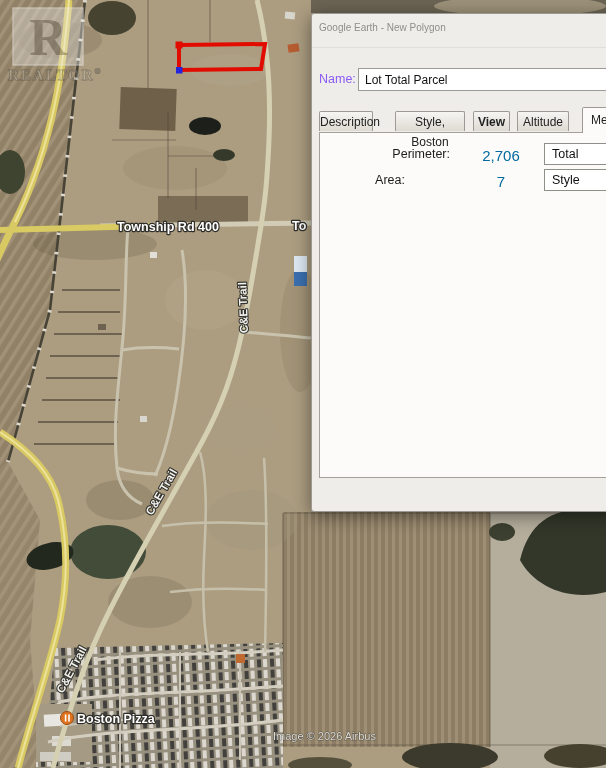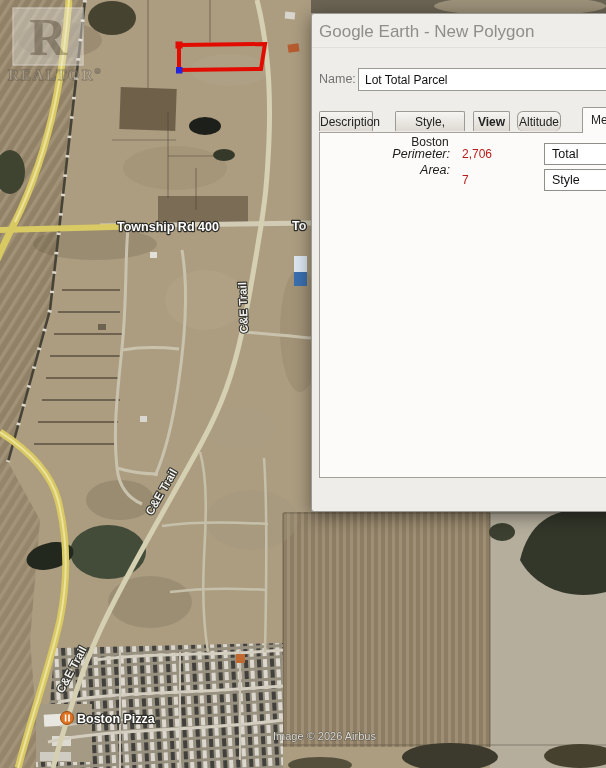--- a/index.html
+++ b/index.html
@@ -17,34 +17,34 @@
   .wmtext{font:bold 15px "Liberation Serif",serif;letter-spacing:2px;
       fill:rgba(245,243,238,.30);stroke:rgba(60,56,46,.75);stroke-width:.9px;paint-order:stroke;}
   .wmletter{font:bold 52px "Liberation Serif",serif;fill:rgba(72,64,50,.55);}
 
   
   .dialog{position:absolute;left:311px;top:13px;width:340px;height:497px;
           background:#efede9;border:1px solid rgba(110,106,100,.65);border-radius:3px;
           box-shadow:0 4px 18px rgba(0,0,0,.45);}
   .titlebar{position:absolute;left:0;top:0;width:100%;height:33px;
             border-bottom:1px solid rgba(0,0,0,.06);}
-  .titlebar span{position:absolute;left:7px;top:8px;font-size:17px;color:#8e8e8a;}
-  .name-label{position:absolute;left:7px;top:58px;font-size:12.5px;color:#737373;}
+  .titlebar span{position:absolute;left:7px;top:8px;font-size:10px;color:#8e8e8a;}
+  .name-label{position:absolute;left:7px;top:58px;font-size:12.5px;color:#8b5cf6;}
   .name-input{position:absolute;left:46px;top:54px;width:284px;height:19px;
               border:1px solid #9b9b96;background:#fff;font:12px "Liberation Sans",sans-serif;
               color:#111;padding:1px 6px;outline:none;}
   .tab{position:absolute;top:97px;height:20px;box-sizing:border-box;
        background:linear-gradient(#f6f5f2,#dedad3);border:1px solid #9d9a93;border-bottom:none;
        border-radius:2px 2px 0 0;text-align:center;font-size:12px;color:#222;
        line-height:20px;z-index:2;}
   .tab.active{top:93px;height:26px;background:#fcfbf9;line-height:24px;z-index:4;}
   .panel{position:absolute;left:7px;top:118px;width:330px;height:346px;
          background:#fcfbf9;border:1px solid #a5a19a;box-sizing:border-box;z-index:1;}
-  .m-label{position:absolute;width:120px;text-align:right;font-size:12.5px;color:#1c1c1a;z-index:5;font-style:italic;}
-  .m-value{position:absolute;width:78px;text-align:left;font-size:12px;color:#b91c1c;z-index:5;}
+  .m-label{position:absolute;width:120px;text-align:right;font-size:12.5px;color:#1c1c1a;z-index:5;}
+  .m-value{position:absolute;width:78px;text-align:center;font-size:15px;color:#0369a1;z-index:5;}
   .dropdown{position:absolute;left:232px;width:108px;height:22px;box-sizing:border-box;
             background:#fff;border:1px solid #8f8f8a;z-index:5;font-size:12.5px;color:#111;
             line-height:20px;padding-left:7px;}
 </style>
 </head>
 <body>
 
 <div id="stage">
 
 <svg width="606" height="768" viewBox="0 0 606 768">
@@ -227,31 +227,31 @@
 
   <span class="name-label">Name:</span>
   <input class="name-input" type="text" value="Lot Total Parcel" style="">
 
   <div class="tab" style="left:7px;width:54px;">
     <span>Description</span></div>
   <div class="tab" style="left:83px;width:70px;">
     <span>Style, Boston</span></div>
   <div class="tab" style="left:161px;width:37px;font-weight:bold;">
     <span>View</span></div>
-  <div class="tab" style="left:205px;width:44px;border-radius:6px;">
+  <div class="tab" style="left:205px;width:52px;">
     <span>Altitude</span></div>
   <div class="tab active" style="left:270px;width:72px;text-align:left;padding-left:8px;">
     <span>Mea</span></div>
 
   <div class="panel"></div>
 
   <span class="m-label" style="left:18px;top:133px;">Perimeter:</span>
   <span class="m-value" style="left:150px;top:133px;">2,706</span>
   <div class="dropdown" style="top:129px;">
     <span>Total</span></div>
 
-  <span class="m-label" style="left:18px;top:149px;">Area:</span>
+  <span class="m-label" style="left:18px;top:159px;text-align:center;">Area:</span>
   <span class="m-value" style="left:150px;top:159px;">7</span>
   <div class="dropdown" style="top:155px;">
     <span>Style</span></div>
 </div>
 
 </div>
 
 </body></html>

